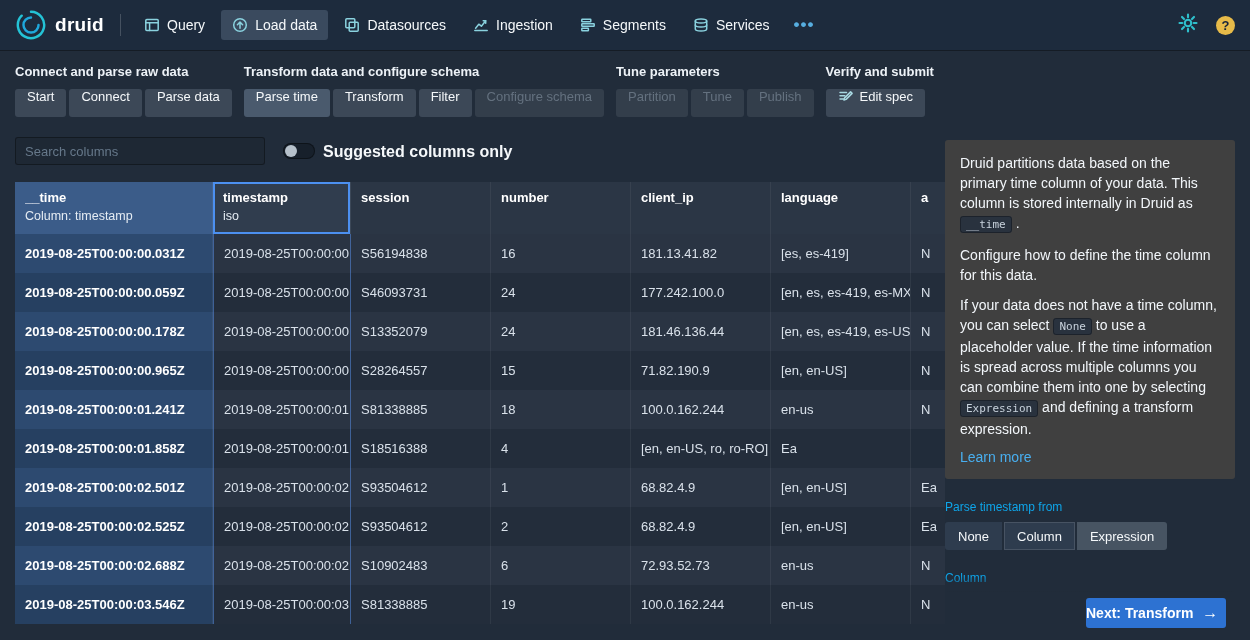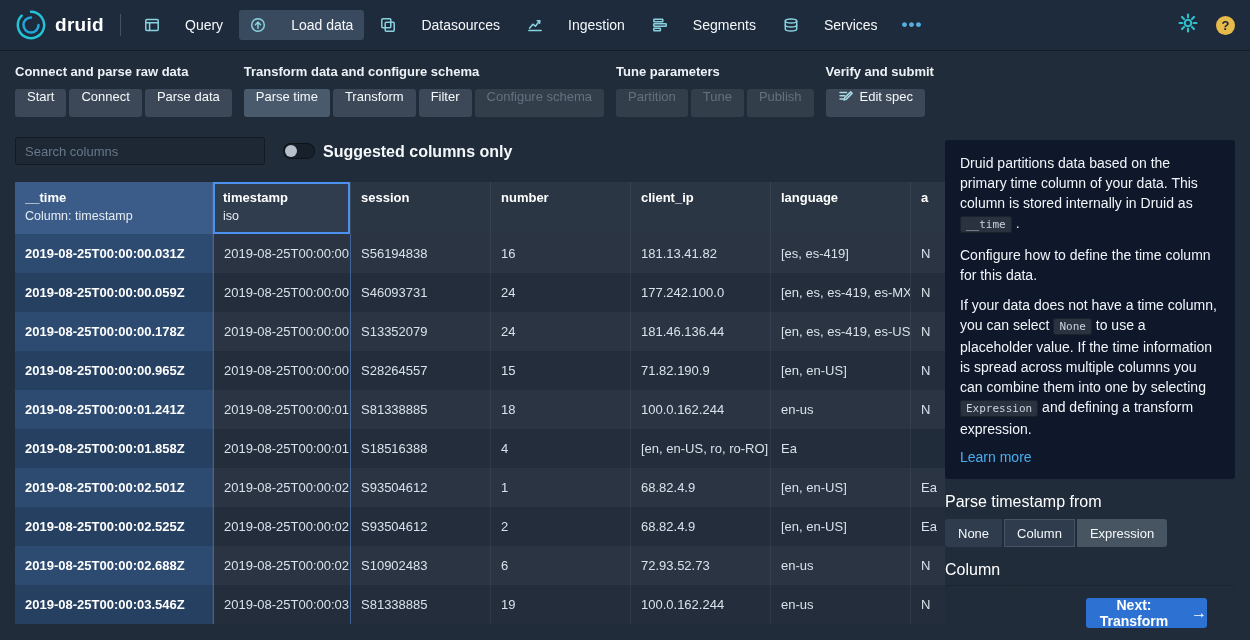--- a/index.html
+++ b/index.html
@@ -18,21 +18,21 @@
     display:flex; align-items:center;
     padding:0 15px;
     box-shadow:0 1px 0 rgba(0,0,0,.35);
     z-index:5;
   }
   .logo { width:32px; height:32px; margin-right:8px; cursor:pointer; }
   .brand { font-size:19px; font-weight:bold; color:#fff; margin-right:16px; letter-spacing:.3px; }
   .nav-divider { width:1px; height:22px; background:rgba(255,255,255,.18); margin-right:12px; }
   .nav-items { display:flex; align-items:center; }
   .nav-item {
-    display:flex; align-items:center; gap:25px;
+    display:flex; align-items:center; gap:7px;
     padding:7px 11px; margin-right:5px;
     border-radius:3px; font-size:14px; color:#f5f8fa; cursor:pointer;
   }
   .nav-item.active { background:#3a4a5e;align-items:center; }
   .icn { display:inline-flex; }
   .icn svg { width:16px; height:16px; stroke:#8ad2df; stroke-width:1.5; fill:none; stroke-linecap:round; stroke-linejoin:round; }
   .more-dots { color:#57aee0; font-size:17px; font-weight:bold; letter-spacing:1px; padding:0 8px; cursor:pointer; }
   .nav-right { margin-left:auto; display:flex; align-items:center; gap:18px; }
   .gear svg { width:20px; height:20px; stroke:#2fc0cd; stroke-width:1.7; fill:none; stroke-linecap:round; }
   .gear svg circle { fill:none; }
@@ -111,32 +111,32 @@
     border-right:1px solid rgba(86,140,228,.55);
     background-image:linear-gradient(rgba(76,144,240,.07),rgba(76,144,240,.07));
   }
 
   
   .right-panel {
     position:absolute; left:945px; top:140px; width:290px; height:452px;
     overflow:hidden;
   }
   .callout {
-    background:#0f172a; border-radius:3px; padding:13px 15px 12px;
+    background:#404040; border-radius:3px; padding:13px 15px 12px;
     font-size:14px; line-height:20px; color:#f2f6fa;
   }
   .callout p { margin:0 0 10px; }
   .callout p:last-of-type { margin-bottom:8px; }
   .callout code {
     font-family:"DejaVu Sans Mono", monospace; font-size:11px;
     background:#29323e; border:1px solid rgba(0,0,0,.3);
     color:#c8d2dc; padding:1px 5px; border-radius:3px; white-space:nowrap;
   }
   .learn-more { color:#48aff0; text-decoration:none; font-size:14px; cursor:pointer; display:inline-block; }
-  .panel-label { margin-top:14px; font-size:16px; color:#ffffff; }
+  .panel-label { margin-top:21px; font-size:12px; color:#0ea5e9; }
   .opt-row { display:flex; gap:2px; margin-top:8px; }
   .opt {
     height:28px; padding:0 13px; border:none;
     background:#2e3c4e; color:#f5f8fa; font-size:13px; font-family:inherit; cursor:pointer;
   }
   .opt:first-child { border-radius:3px 0 0 3px; }
   .opt:last-child { border-radius:0 3px 3px 0; background:#475462; }
   .opt.selected { box-shadow:inset 0 0 0 1px rgba(255,255,255,.12); }
   .panel-input {
     margin-top:6px; width:100%; height:30px;
@@ -145,21 +145,21 @@
     color:#f5f8fa; font-size:14px; padding:0 10px; font-family:inherit;
   }
   .panel-fade {
     position:absolute; bottom:0; left:0; right:0; height:16px;
     background:linear-gradient(rgba(33,44,58,0), #212c3a);
     pointer-events:none;
   }
 
   
   .next-btn {
-    position:absolute; left:1086px; top:598px; width:121px; height:30px;
+    position:absolute; left:1086px; top:598px; width:140px; height:30px;
     background:#2d72d2; border:none; border-radius:3px;
     color:#fff; font-size:14px; font-weight:600; font-family:inherit;
     display:flex; align-items:center; justify-content:flex-start; gap:9px; cursor:pointer;
   }
   .next-arrow { font-size:16px; font-weight:normal; line-height:1; }
 </style>
 </head>
 <body>
 
 <div class="navbar">

